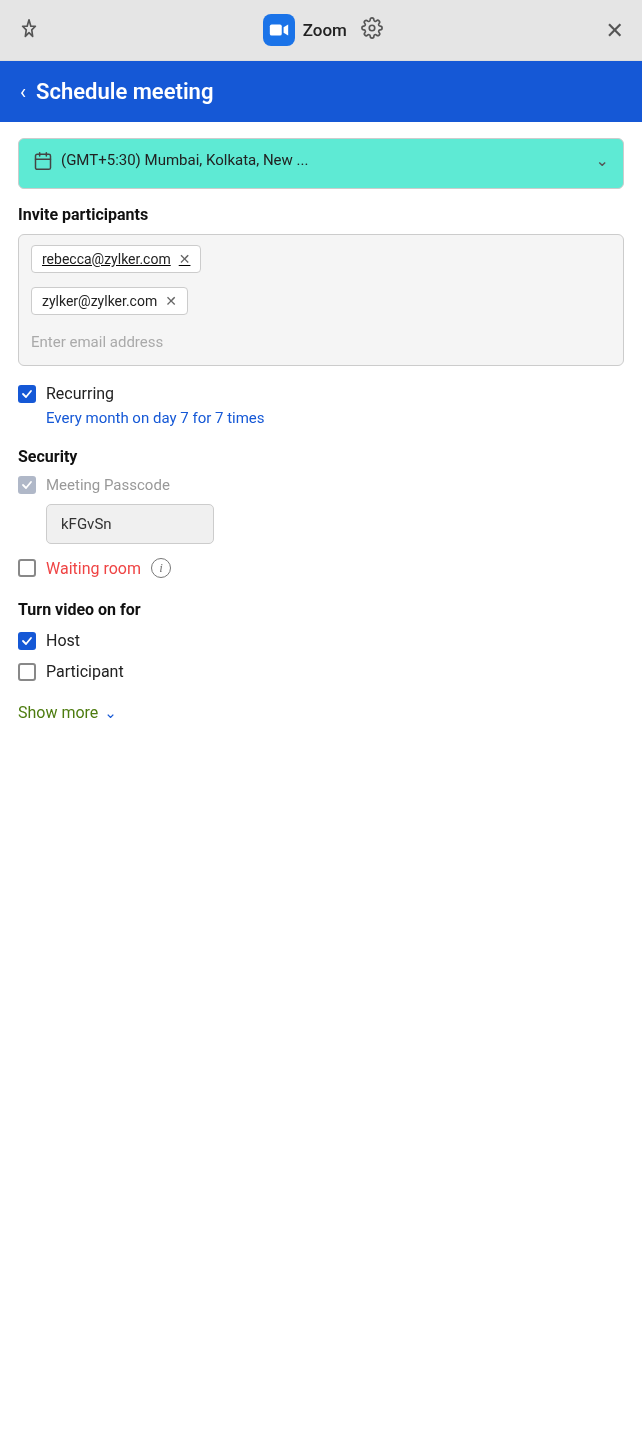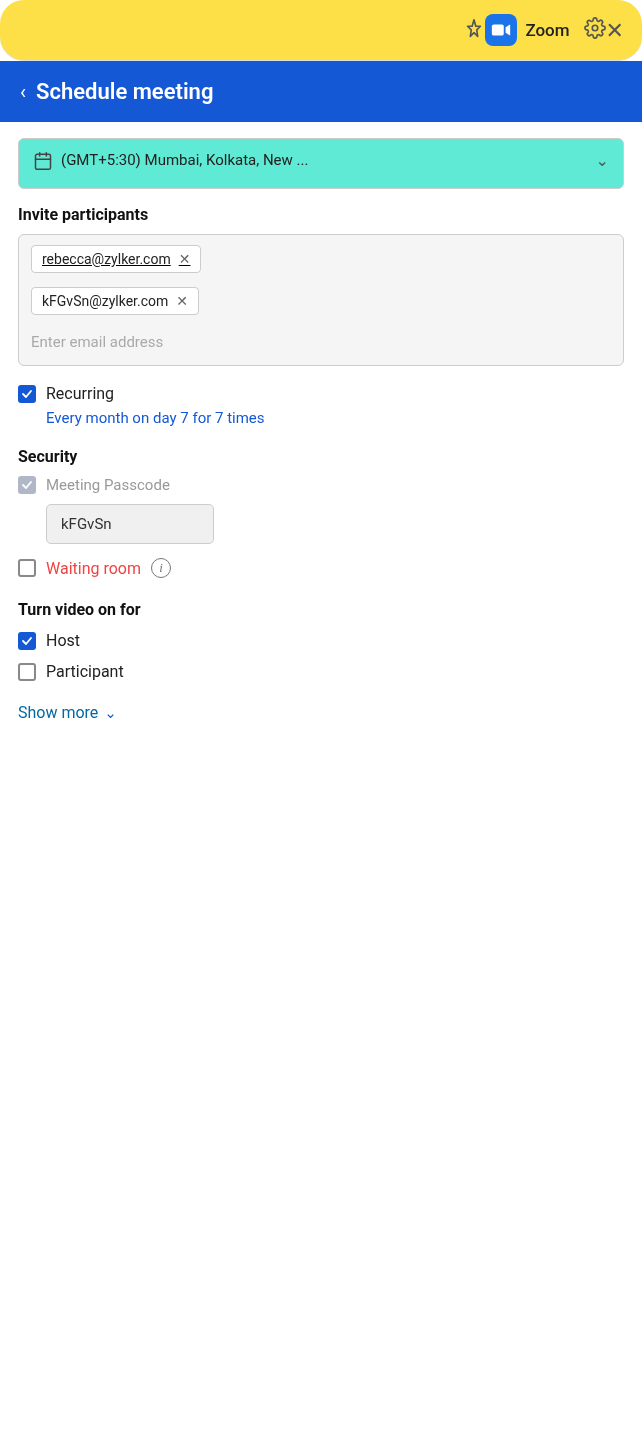--- a/index.html
+++ b/index.html
@@ -22,25 +22,24 @@
       background: #ffffff;
       position: relative;
       display: flex;
       flex-direction: column;
     }
 
     
     .title-bar {
       display: flex;
       align-items: center;
-      justify-content: flex-end;
+      justify-content: space-between;
       padding: 14px 18px;
-      background: #fde047;
+      background: #e5e5e5;
       border-bottom: 1px solid #ddd;
-      border-radius: 24px;
     }
 
     .title-bar-center {
       display: flex;
       align-items: center;
       gap: 8px;
     }
 
     .zoom-icon {
       width: 32px;
@@ -321,21 +320,21 @@
     
     .show-more-row {
       display: flex;
       align-items: center;
       gap: 6px;
       margin-top: 22px;
       cursor: pointer;
     }
 
     .show-more-text {
-      color: #0369a1;
+      color: #4d7c0f;
       font-size: 16px;
     }
 
     .show-more-chevron {
       color: #1558d6;
       font-size: 15px;
     }
 
     
     .bottom-bar {
@@ -424,21 +423,21 @@
     <div class="section-label">Invite participants</div>
     <div class="participants-box">
       <div style="display:flex; flex-wrap: wrap; gap: 4px; margin-bottom: 6px; text-decoration: underline;">
         <span class="email-tag">
           <span>rebecca@zylker.com</span>
           <span class="remove-icon">✕</span>
         </span>
       </div>
       <div style="margin-bottom:6px;">
         <span class="email-tag">
-          <span>kFGvSn@zylker.com</span>
+          <span>zylker@zylker.com</span>
           <span class="remove-icon">✕</span>
         </span>
       </div>
       <span class="email-input-placeholder">Enter email address</span>
     </div>
 
     <div class="recurring-row">
       <div class="checkbox-blue">
         <svg viewBox="0 0 12 12" fill="none">
           <polyline points="2,6 5,9 10,3" stroke="white" stroke-width="1.8" stroke-linecap="round" stroke-linejoin="round"></polyline>

